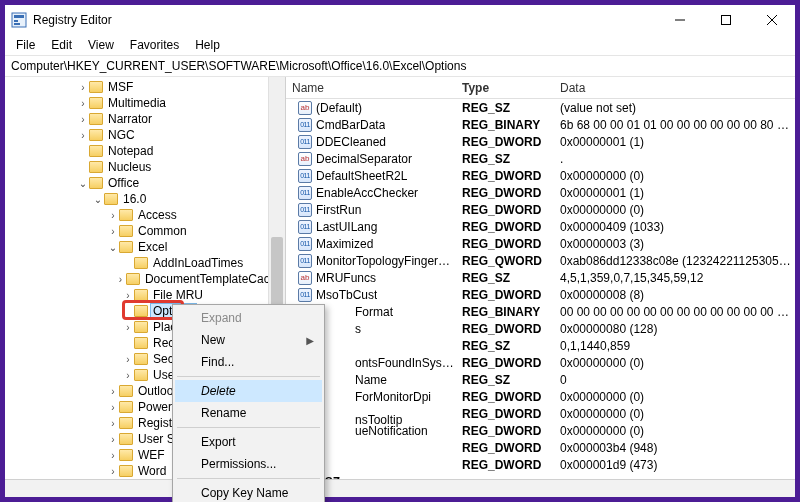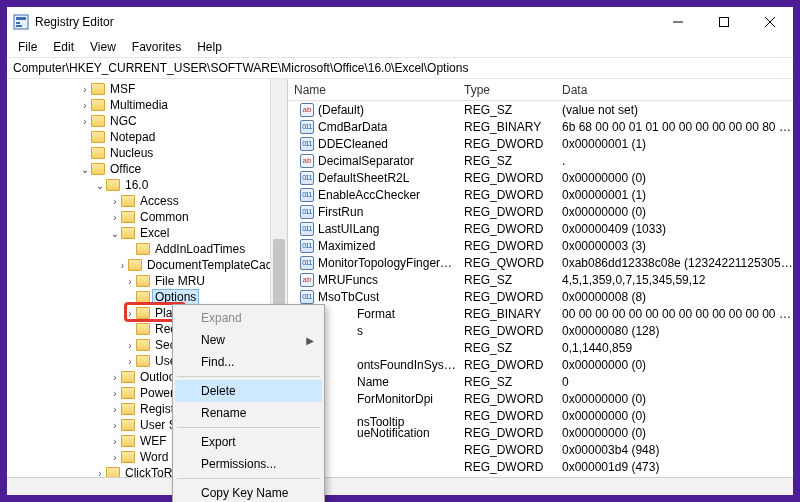--- a/index.html
+++ b/index.html
@@ -7,21 +7,21 @@
     margin: 0; padding: 0;
     width: 800px; height: 502px;
     font-family: "Segoe UI", Tahoma, sans-serif;
     font-size: 12px;
     color: #000;
     background: #fff;
     overflow: hidden;
   }
   .window {
     width: 800px; height: 502px;
-    border: 7px solid #4c1d95;
+    border: 5px solid #4c1d95;
     display: flex;
     flex-direction: column;
     background: #fff;
   }
   .titlebar {
     height: 30px;
     display: flex;
     align-items: center;
     padding: 0 0 0 6px;
     background: #fff;
@@ -117,21 +117,21 @@
     position: relative;
   }
   .list-header {
     display: flex;
     border-bottom: 1px solid #e0e0e0;
     height: 22px; align-items: center;
     color: #333;
   }
   .col { overflow: hidden; text-overflow: ellipsis; white-space: nowrap; padding-left: 6px; }
   .col-name { width: 170px; }
-  .col-type { width: 98px; }
+  .col-type { width: 98px; font-weight: bold; }
   .col-data { flex: 1; }
   .list-body { }
   .list-row {
     display: flex; align-items: center;
     height: 17px;
   }
   .reg-icon {
     width: 14px; height: 14px; margin: 0 4px 0 6px;
     border: 1px solid #5a7aa6;
     border-radius: 2px;
@@ -161,21 +161,21 @@
   }
   .ctx .mi {
     height: 22px; display:flex; align-items:center;
     padding: 0 20px 0 26px;
     position: relative;
     color: #000;
   }
   .ctx .mi.dis { color: #8a8a8a; }
   .ctx .mi .sub { position:absolute; right:8px; font-size:10px; color:#555;}
   .ctx .sep { height:1px; margin:3px 2px; background:#cfcfcf; }
-  .ctx .mi.hl { background:#cde8ff; }
+  .ctx .mi.hl { background:#cde8ff;font-style:italic; }
 
   
   .ind { display:inline-block; }
 </style>
 </head>
 <body>
 
 <div class="window">
 
   <div class="titlebar">
@@ -232,20 +232,26 @@
           <div class="tree-row" data-expanded="closed">
             <span class="ind" style="width: 72px;"></span>
             <span class="chevron"></span>
             <span class="folder-icon"></span>
             <span class="label">Multimedia</span>
           </div>
           <div class="tree-row" data-expanded="closed">
             <span class="ind" style="width: 72px;"></span>
             <span class="chevron"></span>
             <span class="folder-icon"></span>
+            <span class="label">Narrator</span>
+          </div>
+          <div class="tree-row" data-expanded="closed">
+            <span class="ind" style="width: 72px;"></span>
+            <span class="chevron"></span>
+            <span class="folder-icon"></span>
             <span class="label">NGC</span>
           </div>
           <div class="tree-row">
             <span class="ind" style="width: 72px;"></span>
             <span class="chevron"></span>
             <span class="folder-icon"></span>
             <span class="label">Notepad</span>
           </div>
           <div class="tree-row">
             <span class="ind" style="width: 72px;"></span>

